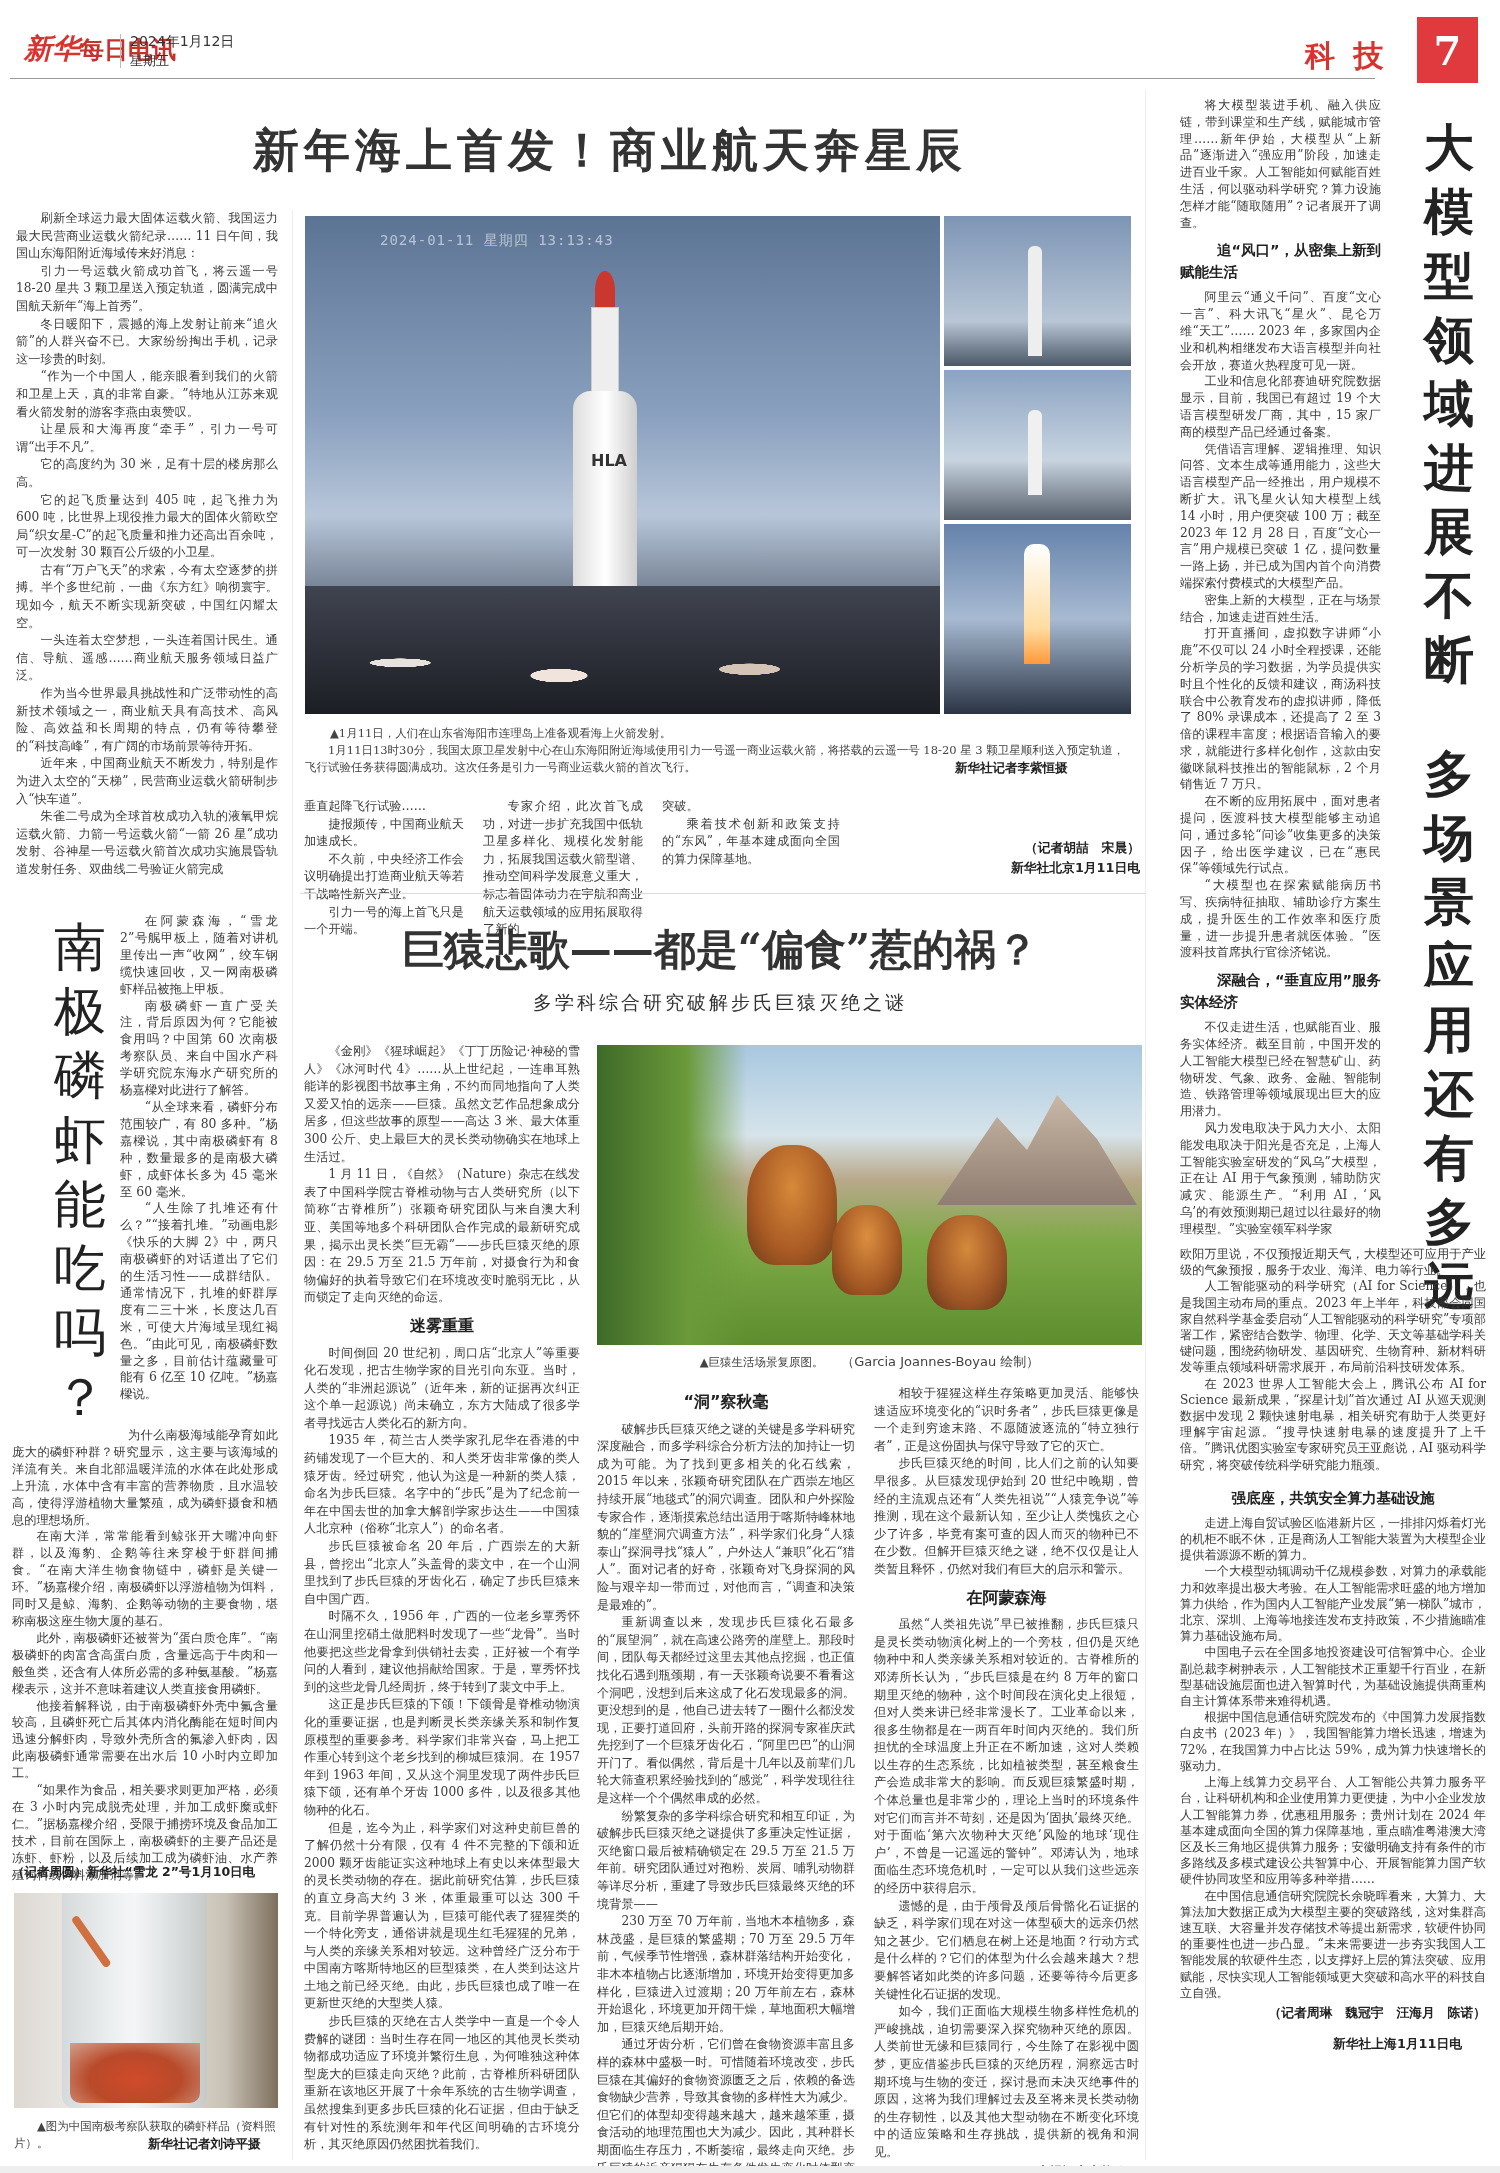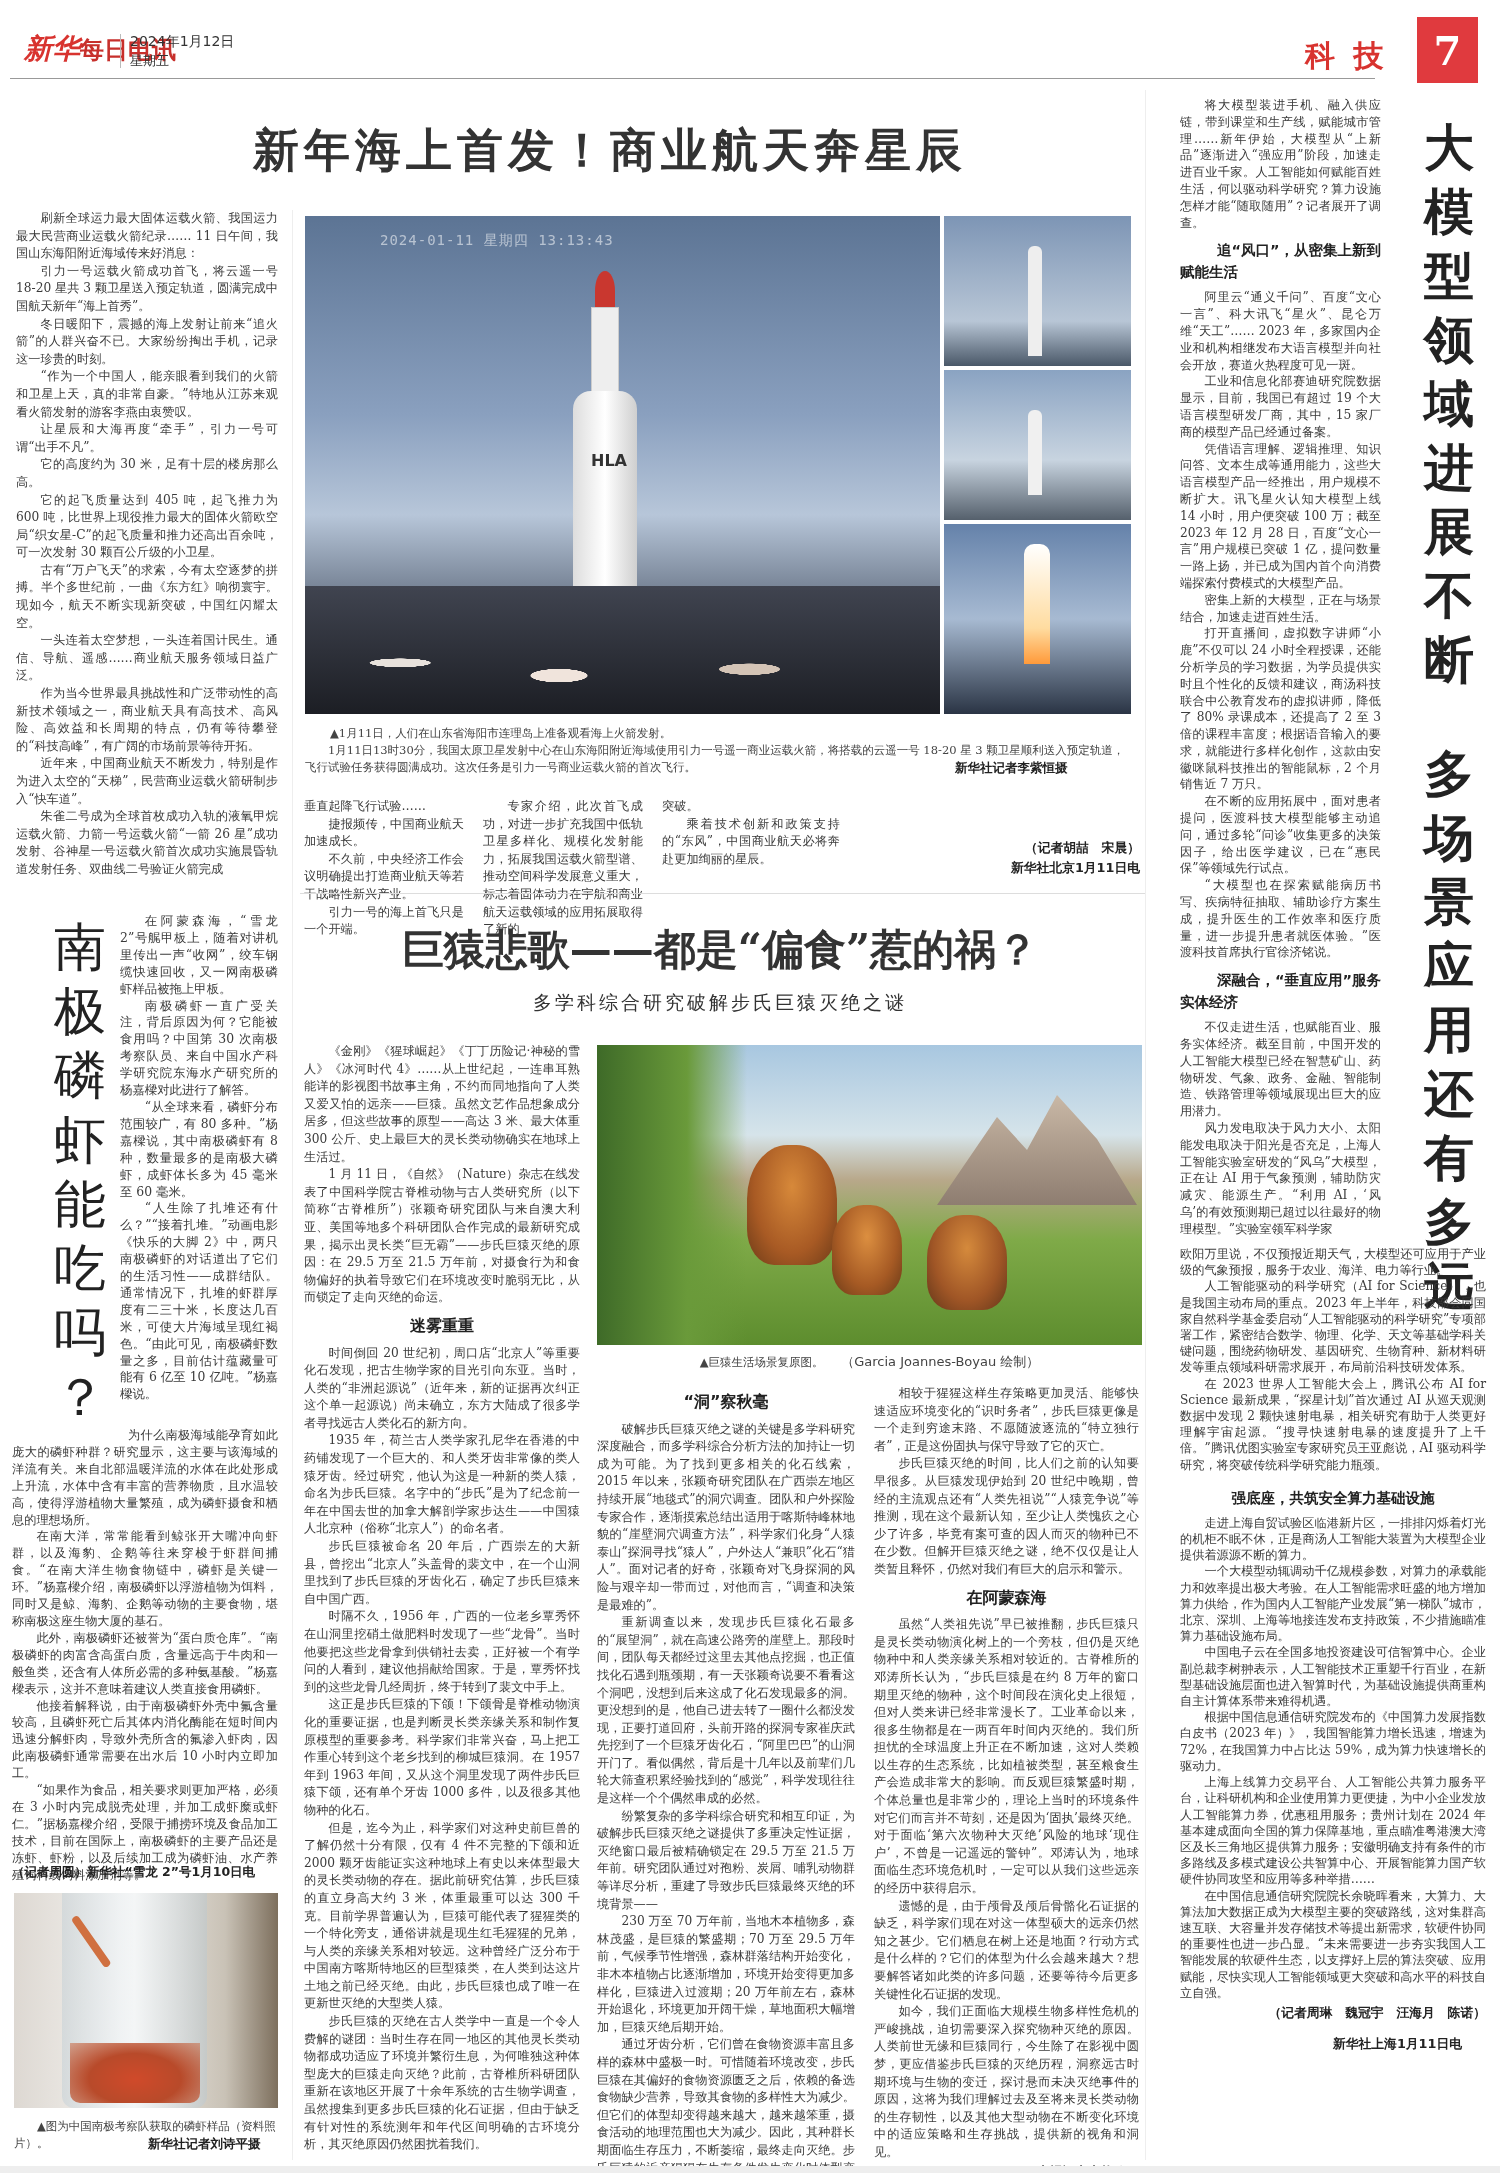--- a/index.html
+++ b/index.html
@@ -83,42 +83,42 @@
   <p class="ni">垂直起降飞行试验……</p>
   <p>捷报频传，中国商业航天加速成长。</p>
   <p>不久前，中央经济工作会议明确提出打造商业航天等若干战略性新兴产业。</p>
   <p>引力一号的海上首飞只是一个开端。</p>
 </div>
 <div class="abs p" style="left:483px;top:798px;width:160px;">
   <p>专家介绍，此次首飞成功，对进一步扩充我国中低轨卫星多样化、规模化发射能力，拓展我国运载火箭型谱、推动空间科学发展意义重大，标志着固体动力在宇航和商业航天运载领域的应用拓展取得了新的</p>
 </div>
 <div class="abs p" style="left:662px;top:798px;width:178px;">
   <p class="ni">突破。</p>
-  <p>乘着技术创新和政策支持的“东风”，中国商业航天必将奔赴更加绚丽的星辰。</p>
+  <p>乘着技术创新和政策支持的“东风”，年基本建成面向全国的算力保障基地。</p>
 </div>
 <div class="abs" style="left:300px;top:798px;width:840px;">
   <div class="byline" style="position:absolute;right:0;top:40px;white-space:nowrap;">（记者胡喆　宋晨）</div>
   <div class="byline" style="position:absolute;right:0;top:60px;white-space:nowrap;">新华社北京1月11日电</div>
 </div>
 
 <div class="abs hr" style="left:300px;top:893px;width:845px;background:#ddd;"></div>
 
 <div class="abs vtitle" style="left:40px;top:918px;width:80px;font-size:52px;gap:6px;">
   <span>南</span>
   <span>极</span>
   <span>磷</span>
   <span>虾</span>
   <span>能</span>
   <span>吃</span>
   <span>吗</span>
   <span>？</span>
 </div>
 <div class="abs p" style="left:120px;top:913px;width:158px;font-size:12.4px;line-height:16.9px;">
   <p>在阿蒙森海，“雪龙 2”号艉甲板上，随着对讲机里传出一声“收网”，绞车钢缆快速回收，又一网南极磷虾样品被拖上甲板。</p>
-  <p>南极磷虾一直广受关注，背后原因为何？它能被食用吗？中国第 30 次南极考察队员、来自中国水产科学研究院东海水产研究所的杨嘉樑对此进行了解答。</p>
+  <p>南极磷虾一直广受关注，背后原因为何？它能被食用吗？中国第 60 次南极考察队员、来自中国水产科学研究院东海水产研究所的杨嘉樑对此进行了解答。</p>
   <p>“从全球来看，磷虾分布范围较广，有 80 多种。”杨嘉樑说，其中南极磷虾有 8 种，数量最多的是南极大磷虾，成虾体长多为 45 毫米至 60 毫米。</p>
   <p>“人生除了扎堆还有什么？”“接着扎堆。”动画电影《快乐的大脚 2》中，两只南极磷虾的对话道出了它们的生活习性——成群结队。通常情况下，扎堆的虾群厚度有二三十米，长度达几百米，可使大片海域呈现红褐色。“由此可见，南极磷虾数量之多，目前估计蕴藏量可能有 6 亿至 10 亿吨。”杨嘉樑说。</p>
 </div>
 <div class="abs p" style="left:12px;top:1390px;width:266px;line-height:16.9px;margin-top:37px;">
   <p style="text-indent:9.5em;">为什么南极海域能孕育如此庞大的磷虾种群？研究显示，这主要与该海域的洋流有关。来自北部温暖洋流的水体在此处形成上升流，水体中含有丰富的营养物质，且水温较高，使得浮游植物大量繁殖，成为磷虾摄食和栖息的理想场所。</p>
   <p>在南大洋，常常能看到鲸张开大嘴冲向虾群，以及海豹、企鹅等往来穿梭于虾群间捕食。“在南大洋生物食物链中，磷虾是关键一环。”杨嘉樑介绍，南极磷虾以浮游植物为饵料，同时又是鲸、海豹、企鹅等动物的主要食物，堪称南极这座生物大厦的基石。</p>
   <p>此外，南极磷虾还被誉为“蛋白质仓库”。“南极磷虾的肉富含高蛋白质，含量远高于牛肉和一般鱼类，还含有人体所必需的多种氨基酸。”杨嘉樑表示，这并不意味着建议人类直接食用磷虾。</p>
   <p>他接着解释说，由于南极磷虾外壳中氟含量较高，且磷虾死亡后其体内消化酶能在短时间内迅速分解虾肉，导致外壳所含的氟渗入虾肉，因此南极磷虾通常需要在出水后 10 小时内立即加工。</p>
   <p>“如果作为食品，相关要求则更加严格，必须在 3 小时内完成脱壳处理，并加工成虾糜或虾仁。”据杨嘉樑介绍，受限于捕捞环境及食品加工技术，目前在国际上，南极磷虾的主要产品还是冻虾、虾粉，以及后续加工成为磷虾油、水产养殖饲料或饲料添加剂等。</p>
 </div>

